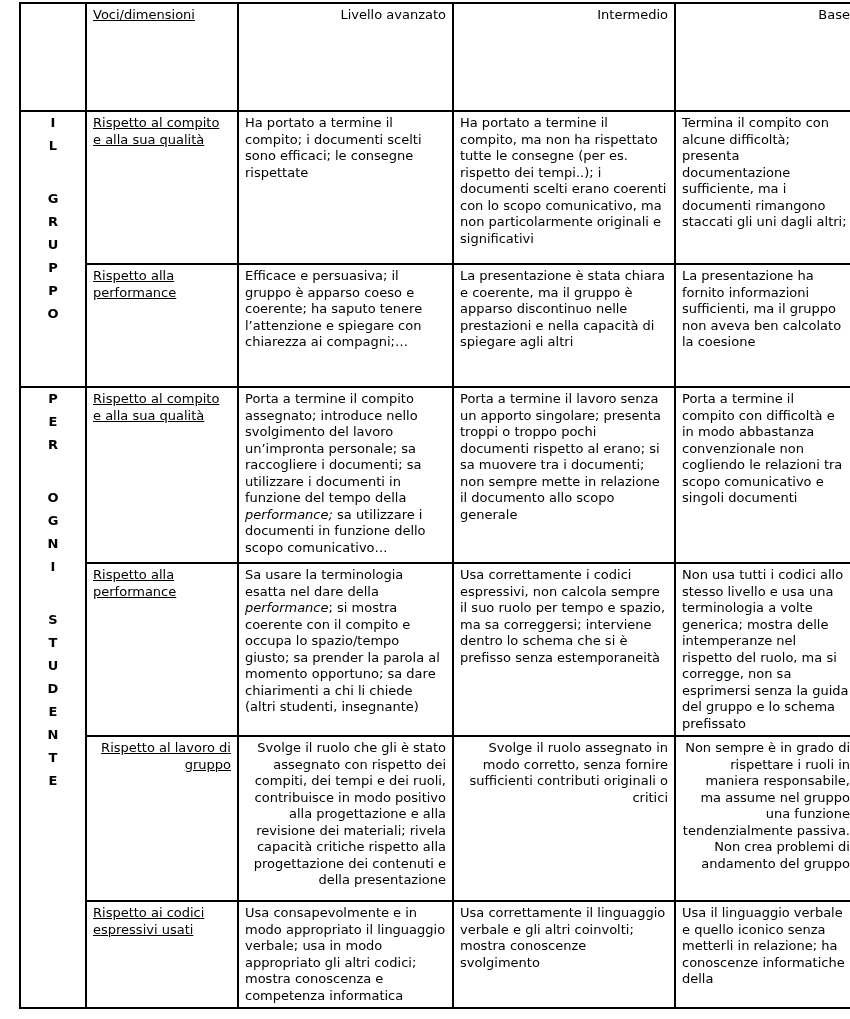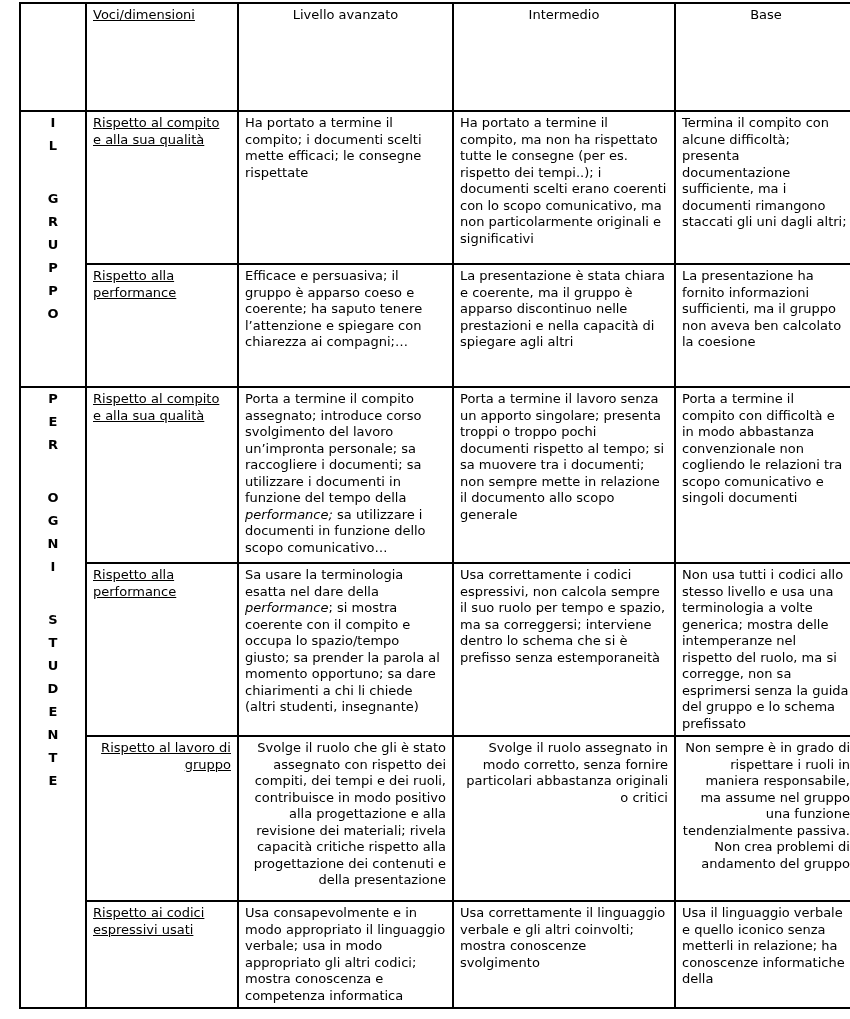--- a/index.html
+++ b/index.html
@@ -49,21 +49,21 @@
   td.dim-header {
     font-size: 15.5px;
     line-height: 20px;
     padding-top: 5px;
     padding-left: 10px;
   }
   td.dim-header span { text-decoration: underline; }
 
   td.level-header {
     vertical-align: middle;
-    text-align: center;
+    text-align: right;
     font-size: 16px;
   }
 
   td.section-cell {
     text-align: center;
     font-weight: bold;
     font-size: 15px;
     line-height: 23px;
     padding-top: 9px;
   }
@@ -122,21 +122,21 @@
               <div>R</div>
               <div>U</div>
               <div>P</div>
               <div>P</div>
               <div>O</div>
             </div>
           </td>
       <td class="label-cell">
         <span>Rispetto al compito e alla sua qualità</span>
       </td>
-      <td class="desc-cell"><span>Ha  portato a termine il compito; i documenti scelti mette efficaci; le consegne rispettate</span></td>
+      <td class="desc-cell"><span>Ha  portato a termine il compito; i documenti scelti sono efficaci; le consegne rispettate</span></td>
       <td class="desc-cell"><span>Ha portato a termine il compito, ma non ha rispettato tutte le consegne (per es. rispetto dei tempi..); i documenti scelti erano coerenti con lo scopo comunicativo, ma non particolarmente originali e significativi</span></td>
       <td class="desc-cell"><span>Termina il compito con alcune difficoltà; presenta documentazione sufficiente, ma i documenti rimangono staccati gli uni dagli altri;</span></td>
     </tr>
 
     <tr class="r-2">
       <td class="label-cell">
         <span>Rispetto alla performance</span>
       </td>
       <td class="desc-cell"><span>Efficace e persuasiva; il gruppo è apparso coeso e coerente; ha saputo tenere l’attenzione e spiegare con chiarezza ai compagni;…</span></td>
       <td class="desc-cell"><span>La presentazione è stata chiara e coerente, ma il gruppo è apparso discontinuo nelle prestazioni e nella capacità di spiegare agli altri</span></td>
@@ -163,40 +163,40 @@
               <div>D</div>
               <div>E</div>
               <div>N</div>
               <div>T</div>
               <div>E</div>
             </div>
           </td>
       <td class="label-cell">
         <span>Rispetto al compito e alla sua qualità</span>
       </td>
-      <td class="desc-cell"><span>Porta a termine il compito assegnato; introduce corso svolgimento del lavoro un’impronta personale; sa raccogliere i documenti; sa utilizzare i  documenti in funzione del tempo della </span><i>performance;</i><span> sa utilizzare i documenti in funzione dello scopo comunicativo…</span></td>
-      <td class="desc-cell"><span>Porta a termine il lavoro senza un apporto singolare; presenta troppi o troppo pochi documenti rispetto al tempo; si sa muovere tra i documenti; non sempre mette in relazione il documento allo scopo generale</span></td>
+      <td class="desc-cell"><span>Porta a termine il compito assegnato; introduce nello svolgimento del lavoro un’impronta personale; sa raccogliere i documenti; sa utilizzare i  documenti in funzione del tempo della </span><i>performance;</i><span> sa utilizzare i documenti in funzione dello scopo comunicativo…</span></td>
+      <td class="desc-cell"><span>Porta a termine il lavoro senza un apporto singolare; presenta troppi o troppo pochi documenti rispetto al erano; si sa muovere tra i documenti; non sempre mette in relazione il documento allo scopo generale</span></td>
       <td class="desc-cell"><span>Porta a termine il compito con difficoltà e in modo abbastanza convenzionale non cogliendo le relazioni tra scopo comunicativo e singoli documenti</span></td>
     </tr>
 
     <tr class="r-4">
       <td class="label-cell">
         <span>Rispetto alla performance</span>
       </td>
       <td class="desc-cell"><span>Sa usare la terminologia esatta nel dare della </span><i>performance</i><span>; si mostra coerente con il compito e occupa lo spazio/tempo giusto; sa prender la parola al momento opportuno; sa dare chiarimenti a chi li chiede (altri studenti, insegnante)</span></td>
       <td class="desc-cell"><span>Usa correttamente i codici espressivi, non calcola sempre il suo ruolo per tempo e spazio, ma sa correggersi; interviene dentro lo schema che si è prefisso senza estemporaneità</span></td>
       <td class="desc-cell"><span>Non usa tutti i codici allo stesso livello e usa una terminologia a volte generica; mostra delle intemperanze nel rispetto del ruolo, ma si corregge, non sa esprimersi senza la guida del gruppo e lo schema prefissato</span></td>
     </tr>
 
     <tr class="r-5">
       <td class="label-cell">
         <span>Rispetto al lavoro di gruppo</span>
       </td>
       <td class="desc-cell"><span>Svolge il ruolo che gli è stato assegnato con rispetto dei compiti, dei tempi e dei ruoli, contribuisce in modo positivo alla progettazione e alla revisione dei materiali; rivela capacità critiche rispetto alla progettazione dei contenuti e della presentazione</span></td>
-      <td class="desc-cell"><span>Svolge il ruolo assegnato in modo corretto, senza fornire particolari abbastanza originali o critici</span></td>
+      <td class="desc-cell"><span>Svolge il ruolo assegnato in modo corretto, senza fornire sufficienti contributi originali o critici</span></td>
       <td class="desc-cell"><span>Non sempre è in grado di rispettare i ruoli in maniera responsabile, ma assume nel gruppo una funzione tendenzialmente passiva. Non crea problemi di andamento del gruppo</span></td>
     </tr>
 
     <tr class="r-6">
       <td class="label-cell">
         <span>Rispetto ai codici espressivi usati</span>
       </td>
       <td class="desc-cell"><span>Usa consapevolmente e in modo appropriato il linguaggio verbale; usa in modo appropriato gli altri codici; mostra conoscenza e competenza informatica</span></td>
       <td class="desc-cell"><span>Usa correttamente il linguaggio verbale e gli altri coinvolti; mostra conoscenze svolgimento</span></td>
       <td class="desc-cell"><span>Usa il linguaggio verbale e quello iconico senza metterli in relazione; ha conoscenze informatiche della</span></td>

